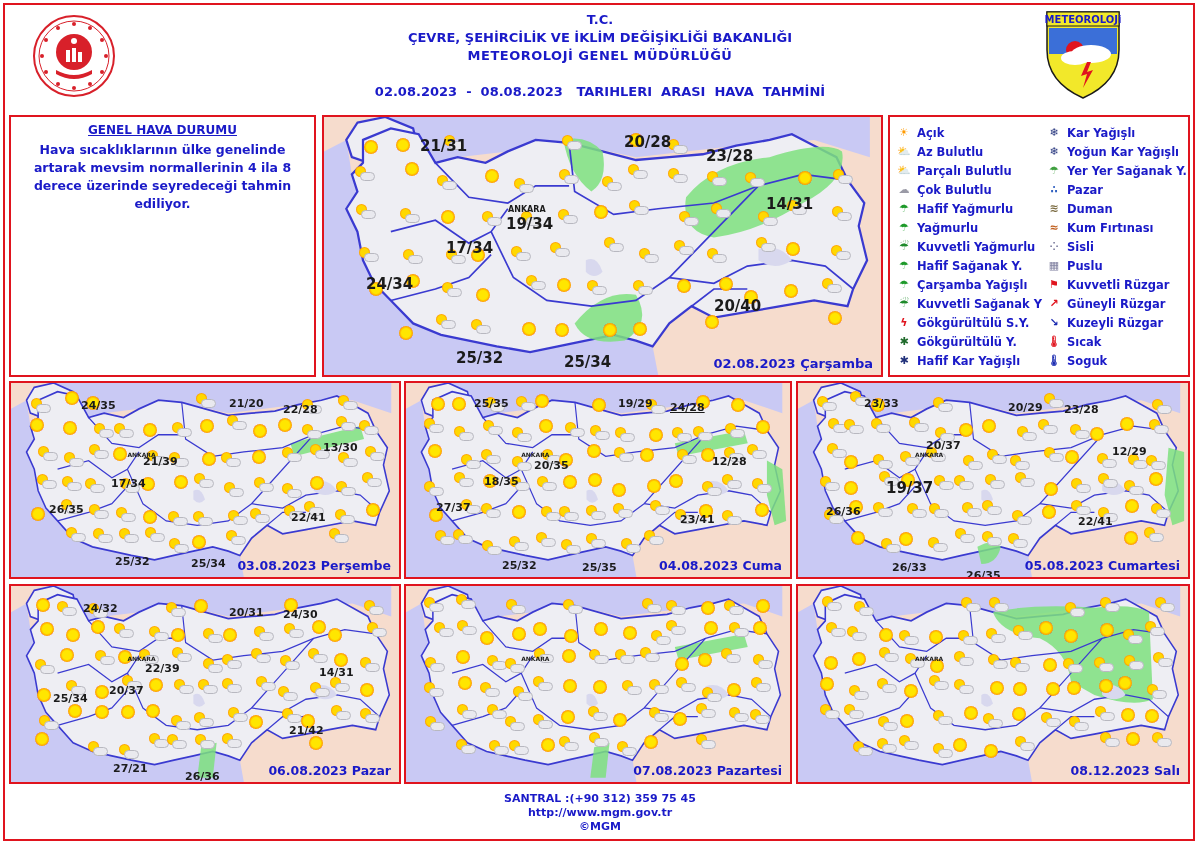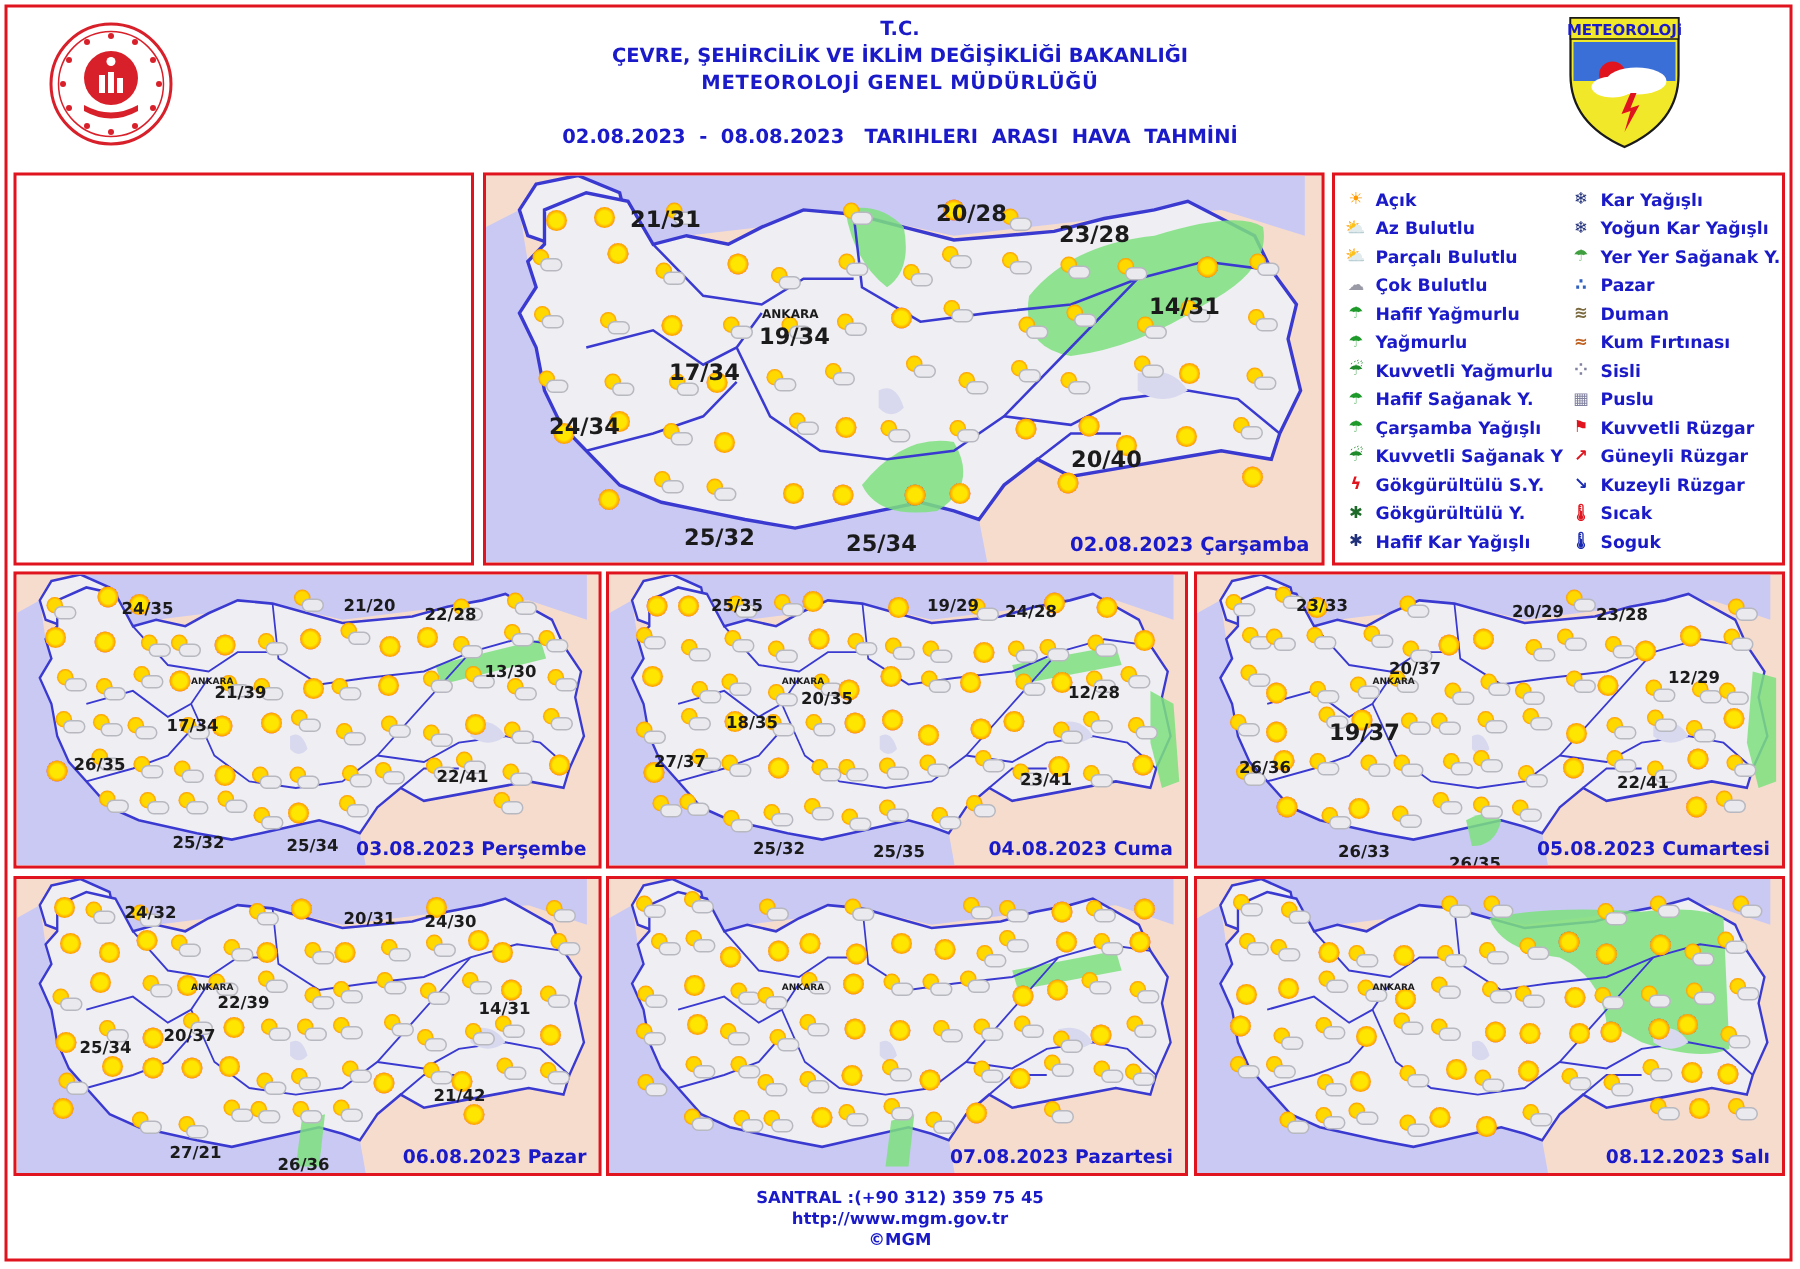--- a/index.html
+++ b/index.html
@@ -77,20 +77,22 @@
   <rect x="2" y="2" width="72" height="14" fill="#f2e82a" stroke="#1a1a1a" stroke-width="1"></rect>
   <text x="38" y="13" text-anchor="middle" font-size="10" font-weight="bold" fill="#1a1ac8" font-family="DejaVu Sans, sans-serif">METEOROLOJi</text>
   <path d="M4 18 H72 V44 H4 Z" fill="#3b6fd8"></path>
   <circle cx="30" cy="40" r="9" fill="#e0141e"></circle>
   <ellipse cx="46" cy="44" rx="20" ry="9" fill="#fff"></ellipse>
   <ellipse cx="30" cy="48" rx="14" ry="7" fill="#fff"></ellipse>
   <path d="M42 52 L36 66 L42 64 L38 78 L48 60 L42 62 L46 52 Z" fill="#e0141e"></path>
 </svg>
 
 <div class="panel" style="left:9px;top:115px;width:307px;height:262px;">
+  <div class="gh-title">GENEL HAVA DURUMU</div>
+  <div class="gh-text">Hava sıcaklıklarının ülke genelinde artarak mevsim normallerinin 4 ila 8 derece üzerinde seyredeceği tahmin ediliyor.</div>
 </div>
 
 <div class="panel" style="left:888px;top:115px;width:302px;height:262px;">
   <div class="legend" id="legend">
       <div class="lg-item">
         <span class="lg-icon" style="color: rgb(255, 154, 0);">☀</span>
         <span>Açık</span>
       </div>
       <div class="lg-item">
         <span class="lg-icon" style="color: rgb(240, 160, 0);">⛅</span>
@@ -476,21 +478,21 @@
     <div class="cloud-sun" style="left: 319.332px; top: 40.208px;"></div>
     <div class="cloud-sun" style="left: 318.493px; top: 63.566px;"></div>
     <div class="cloud-sun" style="left: 315.707px; top: 90.8459px;"></div>
     <div class="cloud-sun" style="left: 315.775px; top: 127.437px;"></div>
     <div class="sun" style="left: 350.378px; top: 36.5625px;"></div>
     <div class="cloud-sun" style="left: 340.739px; top: 60.8187px;"></div>
     <div class="cloud-sun" style="left: 346.433px; top: 95.4634px;"></div>
     <div class="sun" style="left: 349.221px; top: 120.019px;"></div>
     <div class="temp" style="left: 68px; top: 14px; font-size: 11px;">25/35</div>
     <div class="temp" style="left: 212px; top: 14px; font-size: 11px;">19/29</div>
-    <div class="temp" style="left: 264px; top: 18px; font-size: 11px;">24/28</div>
+    <div class="temp" style="left: 264px; top: 18px; font-size: 11px; text-decoration: underline;">24/28</div>
     <div class="temp" style="left: 128px; top: 76px; font-size: 11px;">20/35</div>
     <div class="temp" style="left: 306px; top: 72px; font-size: 11px;">12/28</div>
     <div class="temp" style="left: 78px; top: 92px; font-size: 11px;">18/35</div>
     <div class="temp" style="left: 30px; top: 118px; font-size: 11px;">27/37</div>
     <div class="temp" style="left: 274px; top: 130px; font-size: 11px;">23/41</div>
     <div class="temp" style="left: 96px; top: 176px; font-size: 11px;">25/32</div>
     <div class="temp" style="left: 176px; top: 178px; font-size: 11px;">25/35</div>
     <div class="temp" style="left: 115.2px; top: 67.9px; font-size: 6px;">ANKARA</div>
     <div class="date-label" style="font-size: 12.5px;">04.08.2023 Cuma</div>
   </div>

